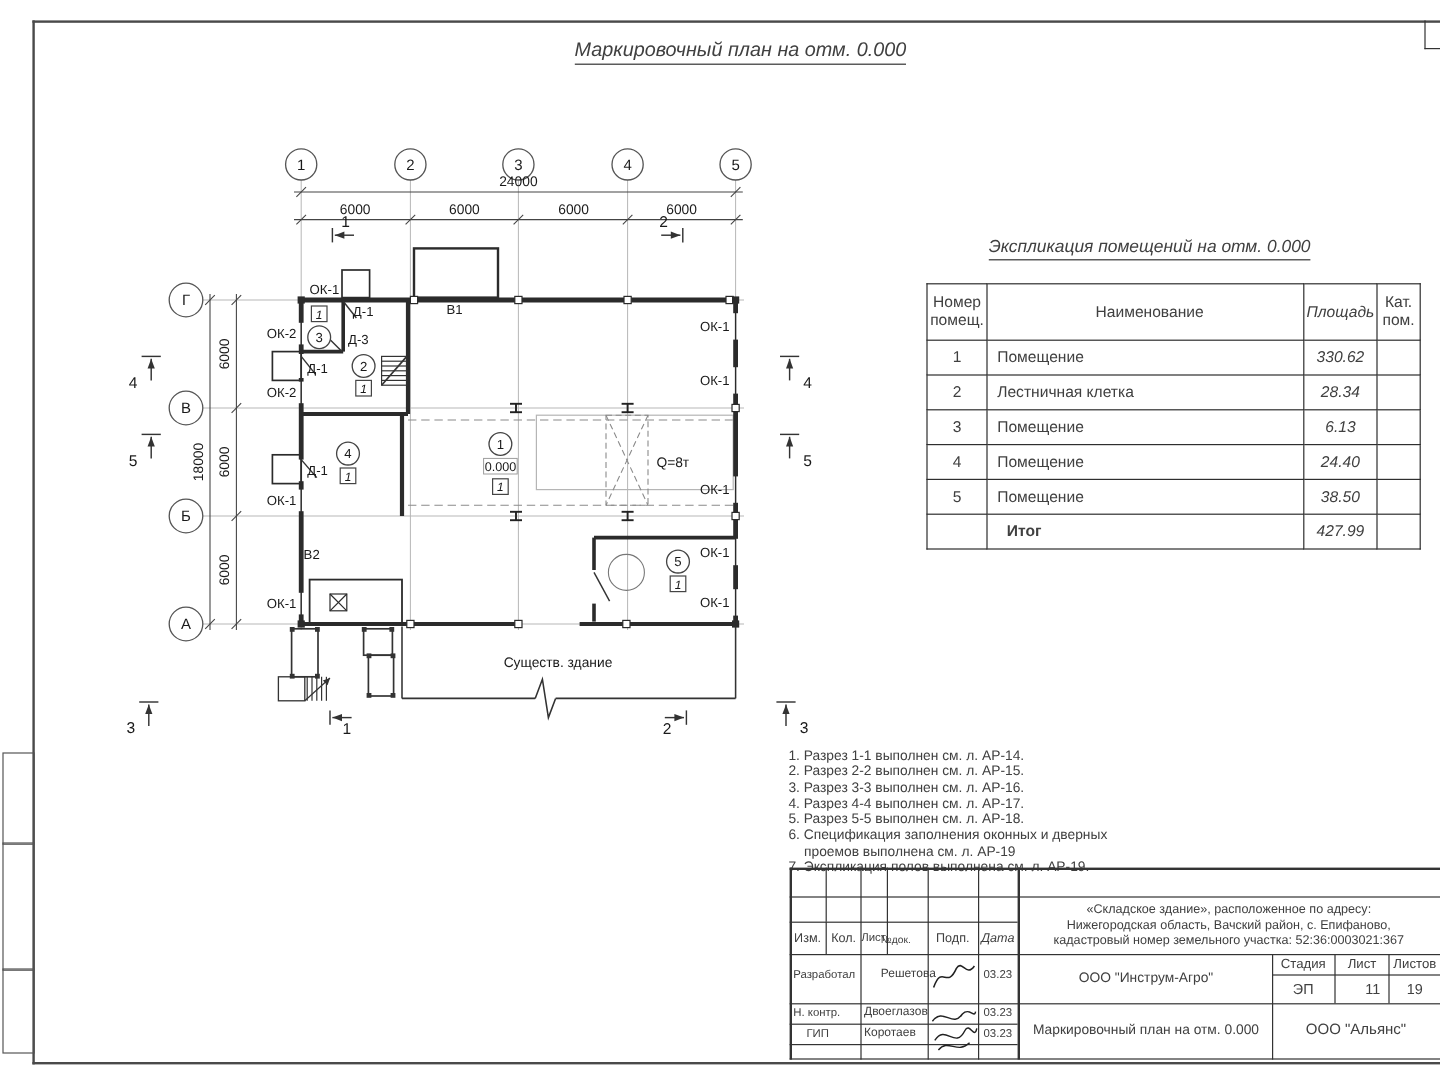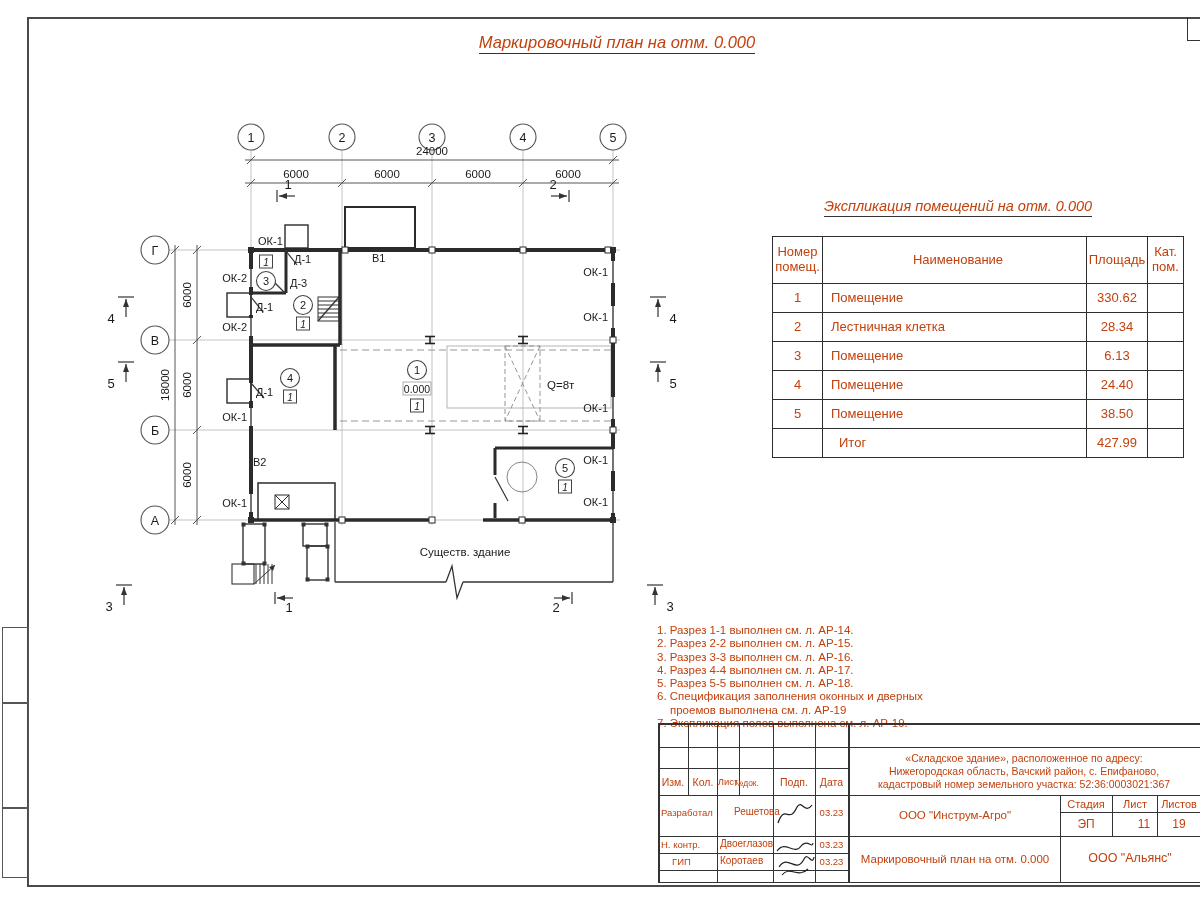--- a/index.html
+++ b/index.html
@@ -1,17 +1,17 @@
 <!DOCTYPE html>
 <html><head>
 <meta charset="utf-8">
 <style>
   html,body{margin:0;padding:0;background:#fff;}
   .sheet{position:relative;width:1200px;height:900px;background:#fff;overflow:hidden;
-         font-family:"Liberation Sans",sans-serif;color:#c2410c;}
+         font-family:"Liberation Sans",sans-serif;color:#404040;}
   .abs{position:absolute;}
   
   .frame{position:absolute;left:27px;top:17px;width:1173px;height:866px;
          border-left:2px solid #4a4a4a;border-top:2px solid #4a4a4a;border-bottom:2px solid #4a4a4a;}
   .tr-box{position:absolute;left:1187px;top:17px;width:13px;height:23px;
           border-left:1.5px solid #333;border-bottom:1.5px solid #333;}
   .side-box{position:absolute;left:2px;width:25px;border:1px solid #555;}
   
   .main-title{position:absolute;left:447px;top:33px;width:340px;text-align:center;}
   .main-title span,.sched-title span{font-style:italic;font-size:16.5px;
@@ -20,21 +20,21 @@
   .sched-title span{font-size:14.5px;}
   
   table.sched{position:absolute;left:772px;top:236px;border-collapse:collapse;
               font-size:13px;table-layout:fixed;}
   table.sched td,table.sched th{border:1.5px solid #2e2e2e;font-weight:normal;
               line-height:1.15;overflow:hidden;}
   table.sched th{height:44px;text-align:center;}
   table.sched td{height:26px;}
   .c-num{width:47px;text-align:center;}
   .c-name{width:246px;text-align:left;padding-left:8px;}
-  .c-area{width:58px;text-align:center;}
+  .c-area{width:58px;text-align:center;font-style:italic;}
   .c-cat{width:33px;}
   
   .notes{position:absolute;left:657px;top:624px;font-size:11.5px;line-height:13.3px;}
   .notes .cont{padding-left:13px;}
   
   .tb{position:absolute;left:658px;top:723px;width:542px;height:160px;}
   .tb .ln{position:absolute;background:#333;}
   .tb .txt{position:absolute;white-space:nowrap;}
   .ctr{text-align:center;}
   svg text{fill:#1a1a1a;}
@@ -404,21 +404,21 @@
       <td class="c-cat"></td>
     </tr>
     <tr>
       <td class="c-num">5</td>
       <td class="c-name">Помещение</td>
       <td class="c-area">38.50</td>
       <td class="c-cat"></td>
     </tr>
     <tr>
       <td class="c-num"></td>
-      <td class="c-name" style="padding-left:16px;">Итог</td>
+      <td class="c-name" style="padding-left:16px;font-weight:bold;">Итог</td>
       <td class="c-area">427.99</td>
       <td class="c-cat"></td>
     </tr>
   </tbody>
     </table>
 
   <div class="notes">
     <div>1. Разрез 1-1 выполнен см. л. АР-14.</div>
     <div>2. Разрез 2-2 выполнен см. л. АР-15.</div>
     <div>3. Разрез 3-3 выполнен см. л. АР-16.</div>
@@ -454,21 +454,21 @@
     <div class="ln" style="left:499px;top:72px;width:1.2px;height:41px;"></div>
 
     <div class="txt ctr" style="left:194px;top:29px;width:344px;font-size:10.5px;">«Складское здание», расположенное по адресу:</div>
     <div class="txt ctr" style="left:194px;top:42px;width:344px;font-size:10.5px;">Нижегородская область, Вачский район, с. Епифаново,</div>
     <div class="txt ctr" style="left:194px;top:55px;width:344px;font-size:10.5px;">кадастровый номер земельного участка: 52:36:0003021:367</div>
     <div class="txt ctr" style="left:0;top:53px;width:30px;font-size:10.5px;">Изм.</div>
     <div class="txt ctr" style="left:31px;top:53px;width:28px;font-size:10.5px;">Кол.</div>
     <div class="txt ctr" style="left:59px;top:53px;width:22px;font-size:9.5px;">Лист</div>
     <div class="txt ctr" style="left:72px;top:55px;width:33px;font-size:8.5px;">№док.</div>
     <div class="txt ctr" style="left:115px;top:53px;width:42px;font-size:10.5px;">Подп.</div>
-    <div class="txt ctr" style="left:157px;top:53px;width:33px;font-size:10.5px;">Дата</div>
+    <div class="txt ctr" style="left:157px;top:53px;width:33px;font-size:10.5px;font-style:italic;">Дата</div>
     <div class="txt" style="left:3px;top:84px;font-size:9.5px;">Разработал</div>
     <div class="txt" style="left:76px;top:83px;font-size:10px;">Решетова</div>
     <div class="txt ctr" style="left:157px;top:84px;width:33px;font-size:9.5px;">03.23</div>
     <div class="txt" style="left:3px;top:116px;font-size:9.5px;">Н. контр.</div>
     <div class="txt" style="left:62px;top:115px;font-size:10px;">Двоеглазов</div>
     <div class="txt ctr" style="left:157px;top:116px;width:33px;font-size:9.5px;">03.23</div>
     <div class="txt" style="left:14px;top:133px;font-size:9.5px;">ГИП</div>
     <div class="txt" style="left:62px;top:132px;font-size:10px;">Коротаев</div>
     <div class="txt ctr" style="left:157px;top:133px;width:33px;font-size:9.5px;">03.23</div>
     <div class="txt ctr" style="left:192px;top:86px;width:210px;font-size:11.5px;">ООО "Инструм-Агро"</div>

